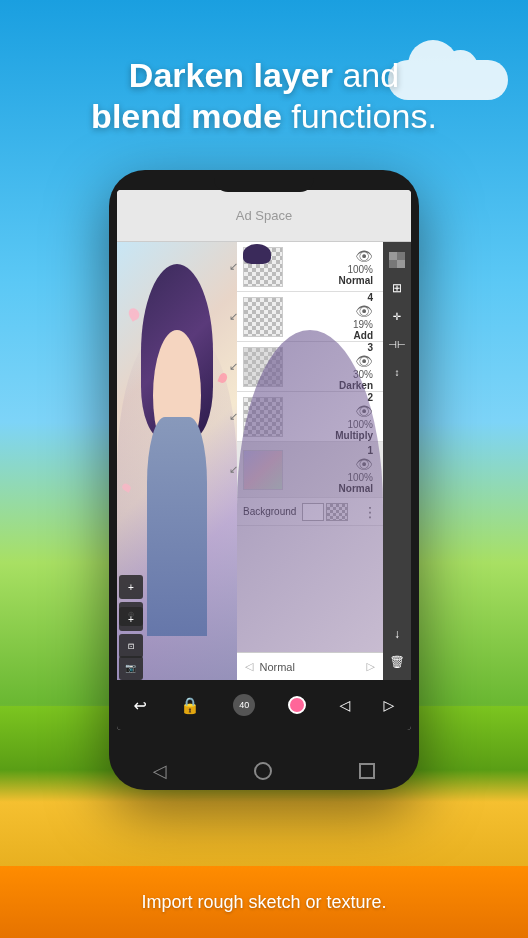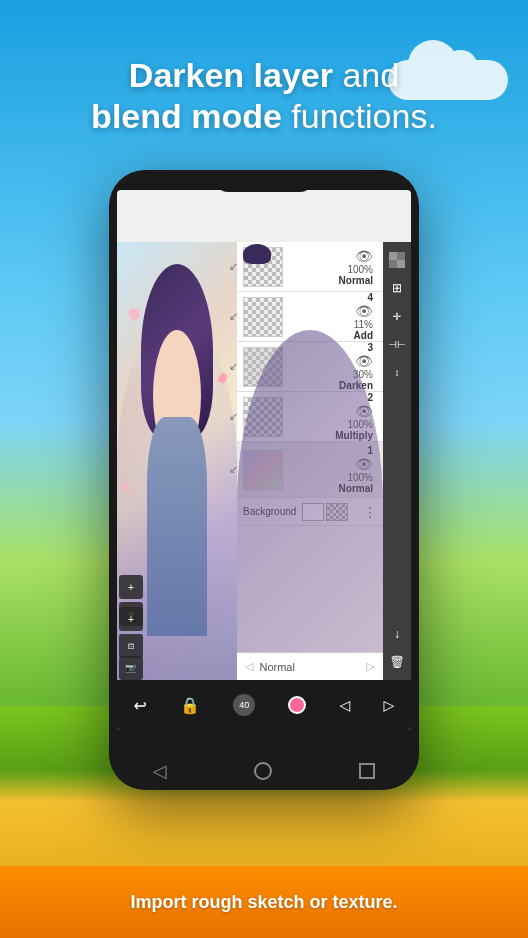--- a/index.html
+++ b/index.html
@@ -235,21 +235,21 @@
       height: 72px;
       background: linear-gradient(to bottom, #ff8c00, #e67300);
       display: flex;
       align-items: center;
       justify-content: center;
       z-index: 25;
     }
     .bottom-banner-text {
       color: white;
       font-size: 18px;
-      font-weight: bold;
+      font-weight: normal;
       text-shadow: 0 1px 3px rgba(0,0,0,0.3);
     }
 
     
     .grass {
       position: absolute;
       bottom: 72px; left: 0; right: 0;
       height: 160px;
       background: linear-gradient(to bottom, #7cc520 0%, #5a9e15 40%, #f5c030 60%, #e8b020 100%);
       z-index: 5;
@@ -275,20 +275,23 @@
     <span class="bold">Darken layer</span><span class="normal"> and</span><br>
     <span class="bold">blend mode</span><span class="normal"> functions.</span>
   </h1>
 </div>
 
 <div class="phone-frame">
   <div class="phone-notch"></div>
 
   <div class="phone-screen">
 
+    <div class="ad-space">
+      <span class="ad-space-text">Ad Space</span>
+    </div>
 
     <div class="canvas-area">
 
       <div class="drawing-canvas">
         <div class="drawing-canvas-img">
 
           <div style="position:absolute;bottom:0;left:0;right:0;height:80%;background:linear-gradient(to bottom, transparent 0%, rgba(150,120,170,0.3) 50%, rgba(100,80,140,0.5) 100%);border-radius:40% 40% 0 0;"></div>
 
           <div style="position:absolute;top:5%;left:20%;width:60%;height:40%;background:linear-gradient(135deg,#3a2a5a 0%,#5a3a7a 50%,#2a1a4a 100%);border-radius:50% 50% 30% 30%;"></div>
 
@@ -325,21 +328,21 @@
             <div class="layer-mode">Normal</div>
           </div>
         </div>
 
         <div class="layer-item" style="height:50px;">
           <div style="position:absolute;left:-8px;color:#777;font-size:11px;">↙</div>
           <div class="layer-thumb checker"></div>
           <div class="layer-info">
             <div style="font-size:10px;font-weight:bold;color:#333;">4</div>
             <div class="layer-eye">👁</div>
-            <div class="layer-opacity">11%</div>
+            <div class="layer-opacity">19%</div>
             <div class="layer-mode">Add</div>
           </div>
         </div>
 
         <div class="layer-item" style="height:50px;">
           <div style="position:absolute;left:-8px;color:#777;font-size:11px;">↙</div>
           <div class="layer-thumb" style="background:linear-gradient(135deg,#c8c8c8 0%,#e0e0e0 50%,#b0b0b0 100%);background-image:repeating-conic-gradient(#bbb 0% 25%,#ddd 0% 50%),linear-gradient(135deg,rgba(200,200,200,0.5) 0%,transparent 100%);background-size:8px 8px;"></div>
           <div class="layer-info">
             <div style="font-size:10px;font-weight:bold;color:#333;">3</div>
             <div class="layer-eye">👁</div>

